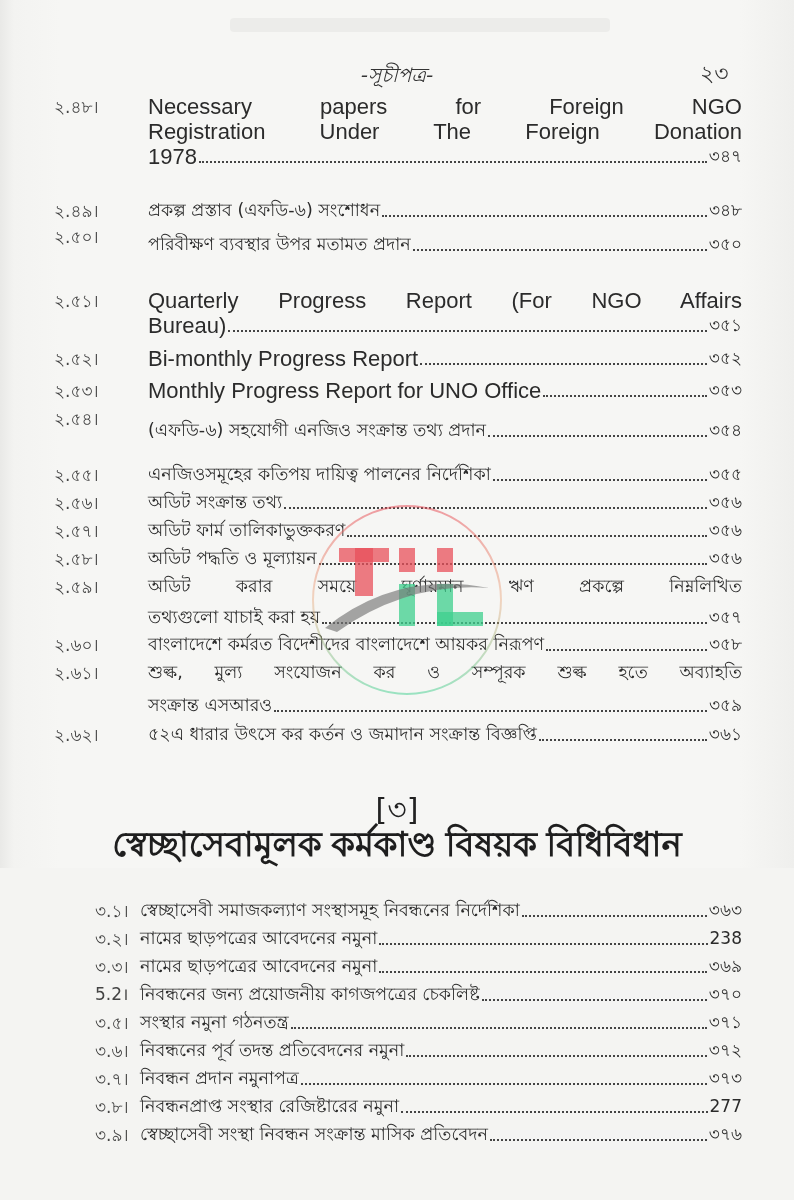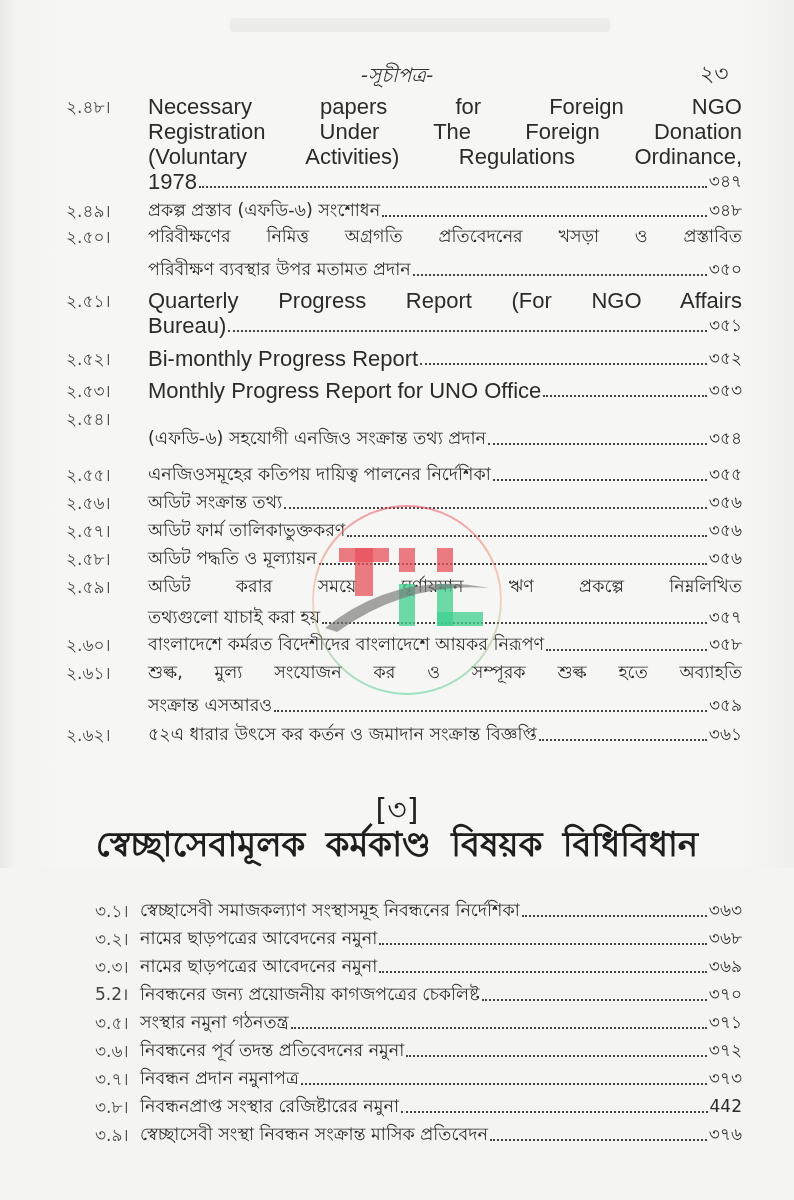--- a/index.html
+++ b/index.html
@@ -22,21 +22,21 @@
       position: absolute; top: 60px; left: 0; width: 794px; text-align: center;
       font-family: "DejaVu Sans", sans-serif; font-size: 20px; font-style: italic; color: #333;
     }
     .page-number {
       position: absolute; top: 56px; left: 700px; font-size: 22px; color: #333;
     }
     .entry {
       position: absolute; left: 0; width: 794px;
     }
     .num {
-      position: absolute; left: 66px; font-size: 17px; color: #444;
+      position: absolute; left: 54px; font-size: 17px; color: #444;
       font-family: "DejaVu Sans", sans-serif; white-space: nowrap;
     }
     .num.sec3 { left: 55px; margin-left: 40px; }
     .text {
       position: absolute; left: 148px; width: 594px;
       font-size: 17.5px; line-height: 25px; color: #2b2b2b;
       font-family: "DejaVu Sans", sans-serif;
     }
     .text.en {
       font-family: "Liberation Sans", sans-serif; font-size: 22px; line-height: 25px;
@@ -50,42 +50,41 @@
       border-bottom: 2px dotted #444; height: 0; align-self: flex-end; margin-bottom: 6px;
     }
     .line .pg { flex: 0 0 auto; font-size: 17px; }
     .just { display: block; text-align: justify; text-align-last: justify; white-space: normal; }
     .section-mark {
       position: absolute; top: 786px; left: 0; width: 794px; text-align: center;
       font-size: 30px; color: #222; font-family: "DejaVu Sans", sans-serif;
     }
     .section-title {
       position: absolute; top: 818px; left: 0; width: 794px; text-align: center;
-      font-size: 34px; color: #1e1e1e; font-family: Liberation Mono, monospace; font-weight: bold;
+      font-size: 34px; color: #1e1e1e; font-family: Liberation Sans, sans-serif; font-weight: bold;
     }
     .watermark {
       position: absolute; left: 307px; top: 500px; width: 200px; height: 200px;
       pointer-events: none;
     }
   </style>
 </head>
 <body>
 
 <div class="page">
   <div class="bleed"></div>
 
   <div class="header-title">-সূচীপত্র-</div>
   <div class="page-number">২৩</div>
 
   <div class="entry" style="top:94px">
     <span class="num">২.৪৮।</span>
     <div class="text en">
       <span class="just">Necessary papers for Foreign NGO</span>
       <span class="just">Registration Under The Foreign Donation</span>
-      <span class="just">(Voluntary Activities) Regulations Ordinance,</span>
       <div class="line">
         <span class="t">1978</span>
         <span class="dots"></span>
         <span class="pg">৩৪৭</span>
       </div>
     </div>
   </div>
 
   <div class="entry" style="top:198px">
     <span class="num">২.৪৯।</span>
@@ -94,21 +93,20 @@
         <span class="t">প্রকল্প প্রস্তাব (এফডি-৬) সংশোধন</span>
         <span class="dots"></span>
         <span class="pg">৩৪৮</span>
       </div>
     </div>
   </div>
 
   <div class="entry" style="top:224px">
     <span class="num">২.৫০।</span>
     <div class="text">
-      <span class="just">পরিবীক্ষণের নিমিত্ত অগ্রগতি প্রতিবেদনের খসড়া ও প্রস্তাবিত</span>
       <div class="line" style="margin-top:8px">
         <span class="t">পরিবীক্ষণ ব্যবস্থার উপর মতামত প্রদান</span>
         <span class="dots"></span>
         <span class="pg">৩৫০</span>
       </div>
     </div>
   </div>
 
   <div class="entry" style="top:288px">
     <span class="num">২.৫১।</span>
@@ -140,21 +138,21 @@
         <span class="t">Monthly Progress Report for UNO Office</span>
         <span class="dots"></span>
         <span class="pg">৩৫৩</span>
       </div>
     </div>
   </div>
 
   <div class="entry" style="top:406px">
     <span class="num">২.৫৪।</span>
     <div class="text">
-      <div class="line" style="margin-top:20px">
+      <div class="line" style="margin-top:12px">
         <span class="t">(এফডি-৬) সহযোগী এনজিও সংক্রান্ত তথ্য প্রদান</span>
         <span class="dots"></span>
         <span class="pg">৩৫৪</span>
       </div>
     </div>
   </div>
 
   <div class="entry" style="top:462px">
     <span class="num">২.৫৫।</span>
     <div class="text">
@@ -257,21 +255,21 @@
       <span class="pg">৩৬৩</span>
     </div>
       </div>
   </div>
   <div class="entry" style="top:926px">
     <span class="num sec3">৩.২।</span>
     <div class="text sec3">
         <div class="line">
       <span class="t">নামের ছাড়পত্রের আবেদনের নমুনা</span>
       <span class="dots"></span>
-      <span class="pg">৩৬৮</span>
+      <span class="pg">238</span>
     </div>
       </div>
   </div>
   <div class="entry" style="top:954px">
     <span class="num sec3">৩.৩।</span>
     <div class="text sec3">
         <div class="line">
       <span class="t">নামের ছাড়পত্রের আবেদনের নমুনা</span>
       <span class="dots"></span>
       <span class="pg">৩৬৯</span>
@@ -317,21 +315,21 @@
       <span class="pg">৩৭৩</span>
     </div>
       </div>
   </div>
   <div class="entry" style="top:1094px">
     <span class="num sec3">৩.৮।</span>
     <div class="text sec3">
         <div class="line">
       <span class="t">নিবন্ধনপ্রাপ্ত সংস্থার রেজিষ্টারের নমুনা</span>
       <span class="dots"></span>
-      <span class="pg">442</span>
+      <span class="pg">277</span>
     </div>
       </div>
   </div>
   <div class="entry" style="top:1122px">
     <span class="num sec3">৩.৯।</span>
     <div class="text sec3">
         <div class="line">
       <span class="t">স্বেচ্ছাসেবী সংস্থা নিবন্ধন সংক্রান্ত মাসিক প্রতিবেদন</span>
       <span class="dots"></span>
       <span class="pg">৩৭৬</span>

